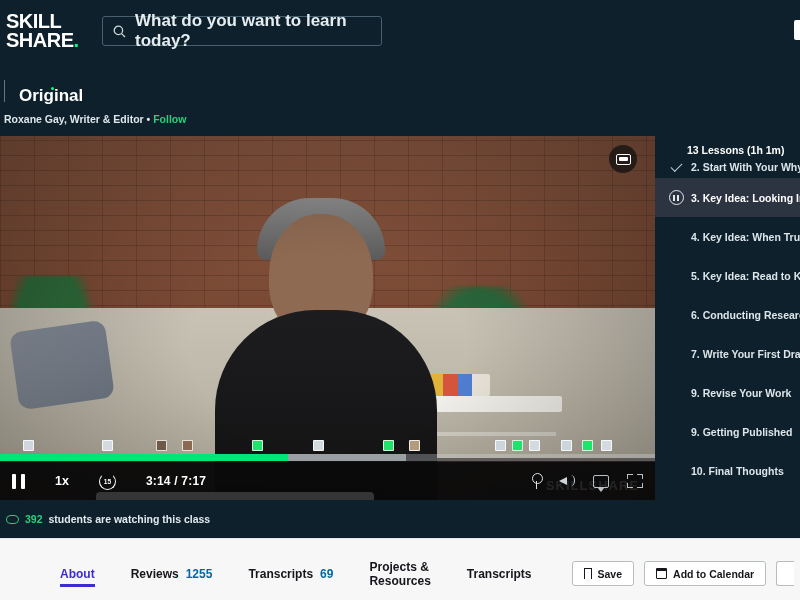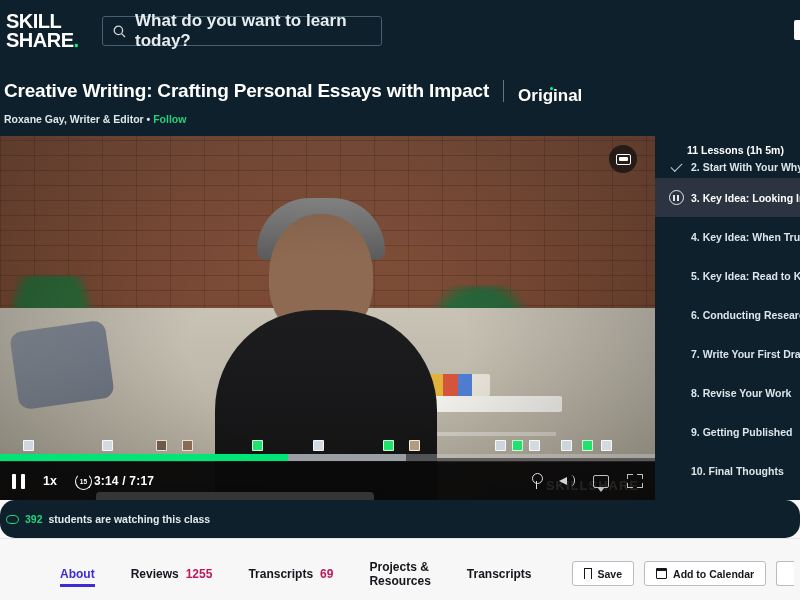--- a/index.html
+++ b/index.html
@@ -165,36 +165,36 @@
   .bar-track {
     position: absolute; left: 0; bottom: 1px; width: 655px; height: 7px;
     background: rgba(225,230,235,.30);
   }
   .bar-buffer { position: absolute; left: 0; bottom: 1px; height: 7px; background: rgba(215,222,230,.55); }
   .bar-played { position: absolute; left: 0; bottom: 1px; height: 7px; background: #00e676; }
 
   .controls {
     position: absolute; left: 0; bottom: 0; width: 655px; height: 38px;
     background: rgba(8,8,8,.82);
-    display: flex; align-items: center; padding: 0 12px;
+    display: flex; align-items: center; padding: 0 12px; gap: 12px;
   }
   .ctl { display: flex; align-items: center; cursor: pointer; color: #fff; }
   .pause { width: 13px; height: 15px; position: relative; }
   .pause::before, .pause::after {
     content: ""; position: absolute; top: 0; width: 4px; height: 15px; background: #fff; border-radius: 1px;
   }
   .pause::before { left: 0; } .pause::after { right: 0; }
   .speed { margin-left: 18px; font-size: 12.5px; font-weight: 700; color: #fff; }
   .rewind {
     margin-left: 18px; width: 17px; height: 17px; border: 1.6px solid #ffffff;
     border-radius: 50%; border-top-color: transparent; position: relative;
     display: flex; align-items: center; justify-content: center;
     font-size: 6.5px; font-weight: 700; color: #fff;
   }
-  .timecode { margin-left: 2px; font-size: 12px; font-weight: 700; color: #ffffff; letter-spacing: .2px; }
+  .timecode { margin-left: 18px; font-size: 12px; font-weight: 700; color: #ffffff; letter-spacing: .2px; }
   .ctl-right { margin-left: auto; display: flex; align-items: center; gap: 18px; }
   .icon-pin { width: 9px; height: 16px; position: relative; }
   .icon-pin::before { content:""; position:absolute; left:0; top:0; width:9px; height:9px; border:1.5px solid #dfe3e6; border-radius:50%; }
   .icon-pin::after { content:""; position:absolute; left:3.7px; top:8px; width:1.6px; height:8px; background:#dfe3e6; }
   .icon-vol { width: 16px; height: 14px; position: relative; }
   .icon-vol::before {
     content:""; position:absolute; left:0; top:3px; width:0; height:0;
     border-top: 4px solid transparent; border-bottom: 4px solid transparent; border-right: 8px solid #cfd4d8;
   }
   .icon-vol::after {
@@ -238,39 +238,39 @@
     width: 15px; height: 15px; border-radius: 50%; border: 1.5px solid #e4e9ec;
     display: flex; align-items: center; justify-content: center; gap: 2px;
   }
   .playing i { display:block; width: 1.8px; height: 6px; background: #e4e9ec; }
   .l-label { font-size: 10.5px; color: #dde5ea; font-weight: 600; margin-left: 4px; }
   .lesson.active .l-label { color: #ffffff; }
 
   
   .watching {
     position: absolute; left: 0; top: 500px; width: 800px; height: 38px;
-    background: #0d202b; display: flex; align-items: center; padding-left: 6px; gap: 6px; border-radius: 15px;
+    background: #0d202b; display: flex; align-items: center; padding-left: 6px; gap: 6px;
   }
   .eye { width: 13px; height: 9px; border: 1.4px solid #26d07c; border-radius: 50% 50% 50% 50% / 60% 60% 60% 60%; }
   .watch-count { color: #26d07c; font-size: 10.5px; font-weight: 700; }
   .watch-text { color: #e3eaee; font-size: 10.5px; font-weight: 600; }
 
   
   .tabbar {
     position: absolute; left: 0; top: 538px; width: 800px; height: 62px;
     background: #f7f7f7; border-top: 1px solid #e6e6e6;
     display: flex; align-items: center; padding: 0 8px 0 0;
   }
   .tabs { display: flex; align-items: center; height: 62px; padding-left: 60px; gap: 36px; }
   .tab {
     font-size: 12px; font-weight: 700; color: #15151c; cursor: pointer;
     position: relative; height: 62px; display: flex; align-items: center; gap: 7px;
     padding-top: 8px;
   }
-  .tab .cnt { font-weight: 700; color: #be185d; }
+  .tab .cnt { font-weight: 700; color: #0369a1; }
   .tab.active { color: #3d2bd4; }
   .tab.active::after {
     content: ""; position: absolute; left: 0; right: 0; bottom: 14px; height: 2.5px; background: #3d2bd4;
   }
   .tab-actions { margin-left: auto; display: flex; align-items: center; gap: 10px; padding-top: 8px; padding-left: 40px; }
   .btn {
     height: 25px; border: 1px solid #b8bdc2; border-radius: 3px; background: #ffffff;
     display: flex; align-items: center; gap: 6px; padding: 0 11px;
     font-size: 10.5px; font-weight: 700; color: #15151c; cursor: pointer; white-space: nowrap;
   }
@@ -298,21 +298,20 @@
         <line x1="8.6" y1="8.6" x2="12" y2="12" stroke="#cfd8dc" stroke-width="1.3"></line>
       </svg>
       <span class="search-placeholder">What do you want to learn today?</span>
     </div>
 
     <div class="hdr-right"></div>
   </div>
 
   <div class="title-area">
     <div class="title-row">
-      <div class="course-title">Creative Writing: Crafting Personal Essays with Impact</div>
       <div class="title-divider"></div>
       <div class="badge-original">
         <span>Original</span>
         <span class="gdot"></span>
       </div>
     </div>
     <div class="byline">
       <span>Roxane Gay, Writer &amp; Editor</span>
       <span>•</span>
       <span class="follow">Follow</span>
@@ -387,21 +386,21 @@
             <span class="b"></span>
             <span class="c"></span>
             <span class="d"></span>
           </span>
       </div>
       <div class="watermark">SKILLSHARE</div>
     </div>
   </div>
 
   <div class="lessons">
-    <div class="lessons-head">11 Lessons (1h 5m)</div>
+    <div class="lessons-head">13 Lessons (1h 1m)</div>
     <div id="lesson-items">
         <div class="lesson clipped">
           <div class="l-status">
             <span class="check"></span>
           </div>
           <div class="l-label">2. Start With Your Why</div>
         </div>
         <div class="lesson active">
           <div class="l-status">
             <span class="playing">
@@ -422,21 +421,21 @@
         <div class="lesson">
           <div class="l-status"></div>
           <div class="l-label">6. Conducting Research</div>
         </div>
         <div class="lesson">
           <div class="l-status"></div>
           <div class="l-label">7. Write Your First Draft</div>
         </div>
         <div class="lesson">
           <div class="l-status"></div>
-          <div class="l-label">8. Revise Your Work</div>
+          <div class="l-label">9. Revise Your Work</div>
         </div>
         <div class="lesson">
           <div class="l-status"></div>
           <div class="l-label">9. Getting Published</div>
         </div>
         <div class="lesson">
           <div class="l-status"></div>
           <div class="l-label">10. Final Thoughts</div>
         </div>
         <div class="lesson">

